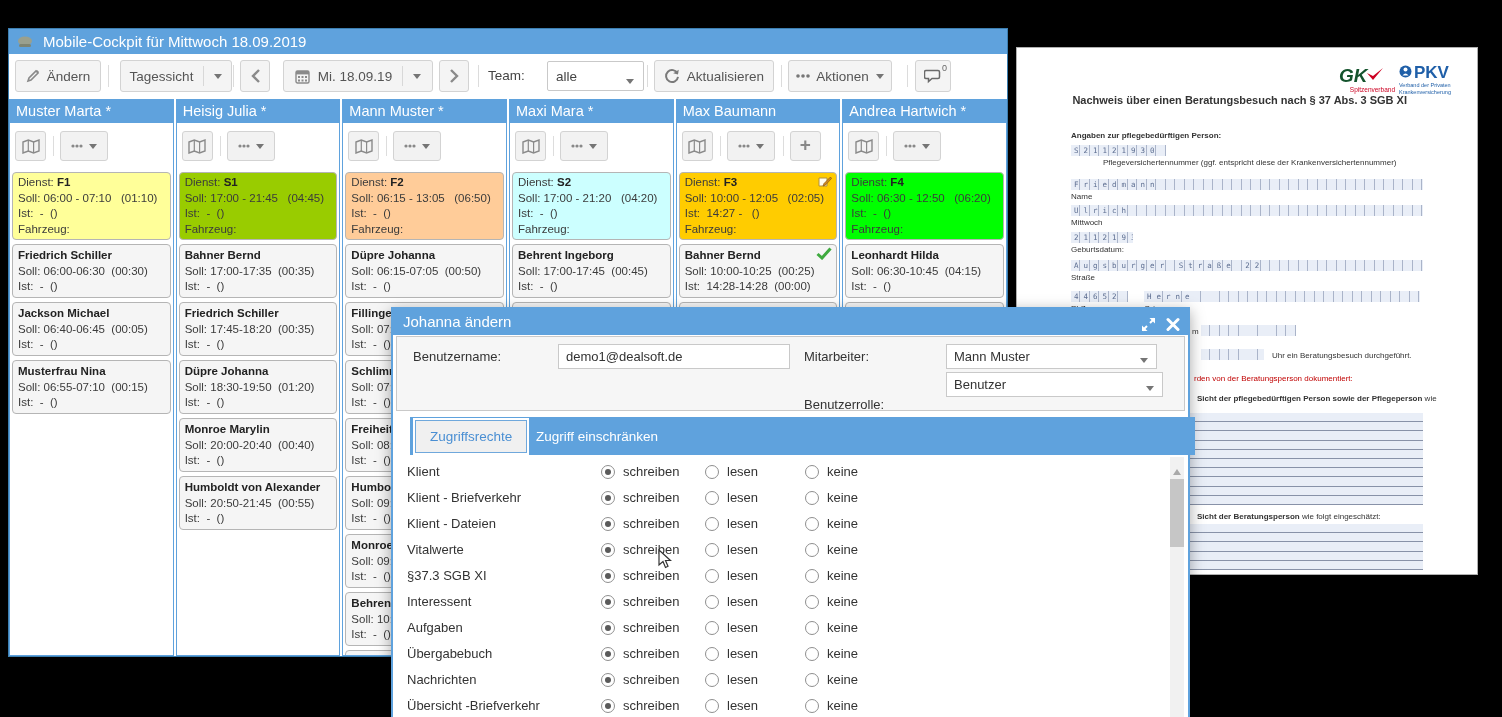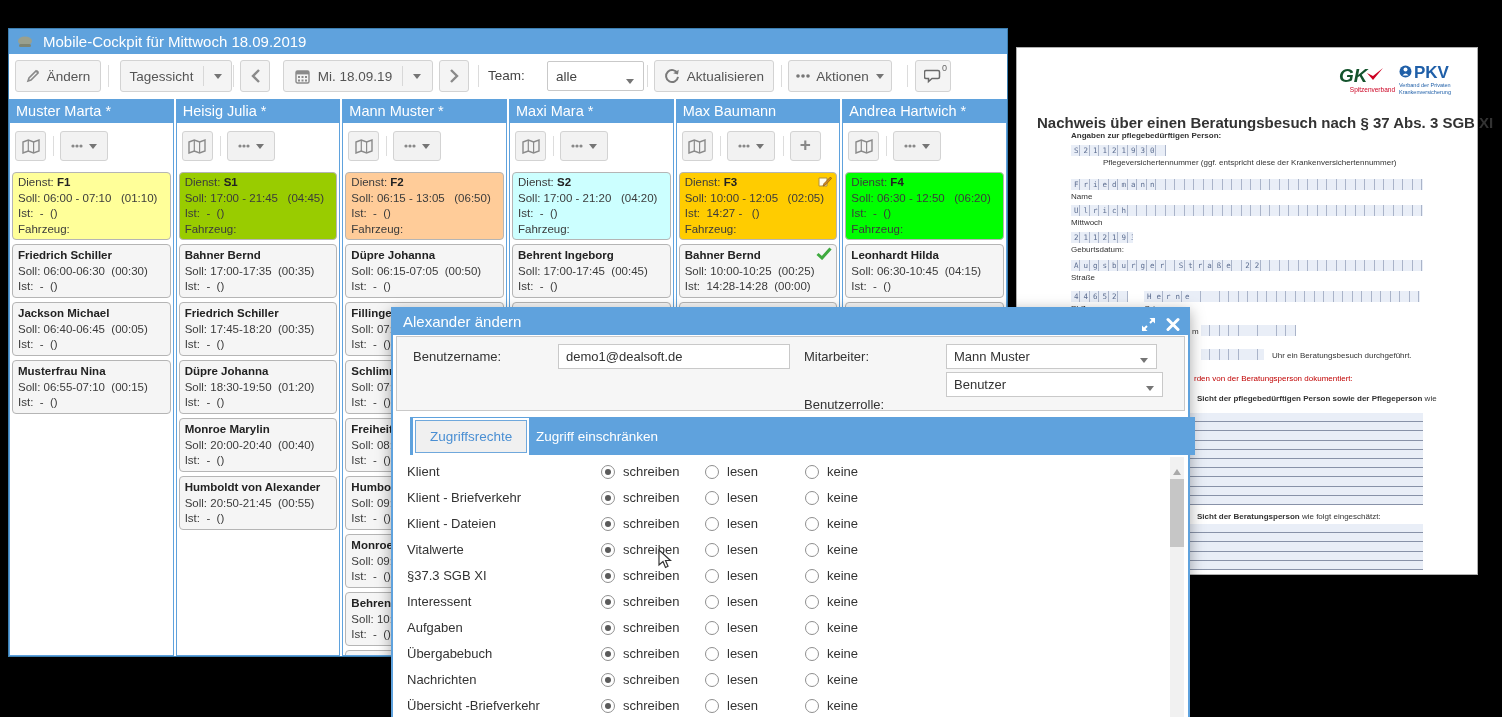--- a/index.html
+++ b/index.html
@@ -534,21 +534,21 @@
       <div style="color:#cc0022; font-size:6.5px; text-align:right;">Spitzenverband</div>
     </div>
     <div class="doc-abs" style="left:382px; top:16px; width:62px;">
       <div style="color:#1f5fa8; font-weight:bold; font-size:17px; line-height:18px;"><svg width="13" height="13" viewBox="0 0 13 13" style="margin-right:2px;">
             <circle cx="6.5" cy="6.5" r="6" fill="#1f5fa8"></circle>
             <circle cx="6.5" cy="4.5" r="2" fill="#fff"></circle>
             <path d="M3.5 10.5 Q6.5 6.5 9.5 10.5 Z" fill="#fff"></path>
           </svg><span>PKV</span></div>
       <div style="color:#1f5fa8; font-size:5.5px; line-height:6.5px;"><span>Verband der Privaten</span><br><span>Krankenversicherung</span></div>
     </div>
-    <div class="doc-abs dtext dbold" style="left:20px; top:66px; width:370px; text-align:left; font-size:15px; white-space:nowrap;">Nachweis über einen Beratungsbesuch nach § 37 Abs. 3 SGB XI</div>
+    <div class="doc-abs dtext dbold" style="left:20px; top:46px; width:370px; text-align:right; font-size:11px; white-space:nowrap;">Nachweis über einen Beratungsbesuch nach § 37 Abs. 3 SGB XI</div>
     <div class="doc-abs dtext dbold" style="left:54px; top:83px;">Angaben zur pflegebedürftigen Person:</div>
 
     <div class="strip" style="left:54px; top:97px; width:95px;">
         <span>S21121930</span>
       </div>
     <div class="doc-abs dtext" style="left:54px; top:110px;padding-left:32px;">Pflegeversichertennummer (ggf. entspricht diese der Krankenversichertennummer)</div>
 
     <div class="strip" style="left:54px; top:131px; width:352px;padding-left:19px;">
         <span>Friedmann</span>
       </div>
@@ -610,21 +610,21 @@
     <div class="doc-abs" style="left:54px; top:476px; width:352px;">
       <div class="docline"></div>
         <div class="docline"></div>
         <div class="docline"></div>
         <div class="docline"></div>
         <div class="docline"></div>
     </div>
   </div>
 
   <div class="dialog">
-    <div class="dtitle"><span>Alexander ändern</span>
+    <div class="dtitle"><span>Johanna ändern</span>
       <span class="dicons">
         <span><svg width="15" height="15" viewBox="0 0 15 15">
               <path d="M1.5 13.5 L6 9 M13.5 1.5 L9 6" stroke="#fff" stroke-width="2"></path>
               <path d="M1 8.5 V14 H6.5 Z" fill="#fff"></path>
               <path d="M8.5 1 H14 V6.5 Z" fill="#fff"></path>
             </svg></span>
         <span><svg width="14" height="15" viewBox="0 0 14 14" style="margin-top:1px;">
               <path d="M2 2 L12 12 M12 2 L2 12" stroke="#fff" stroke-width="3" stroke-linecap="round"></path>
             </svg></span>
       </span>

